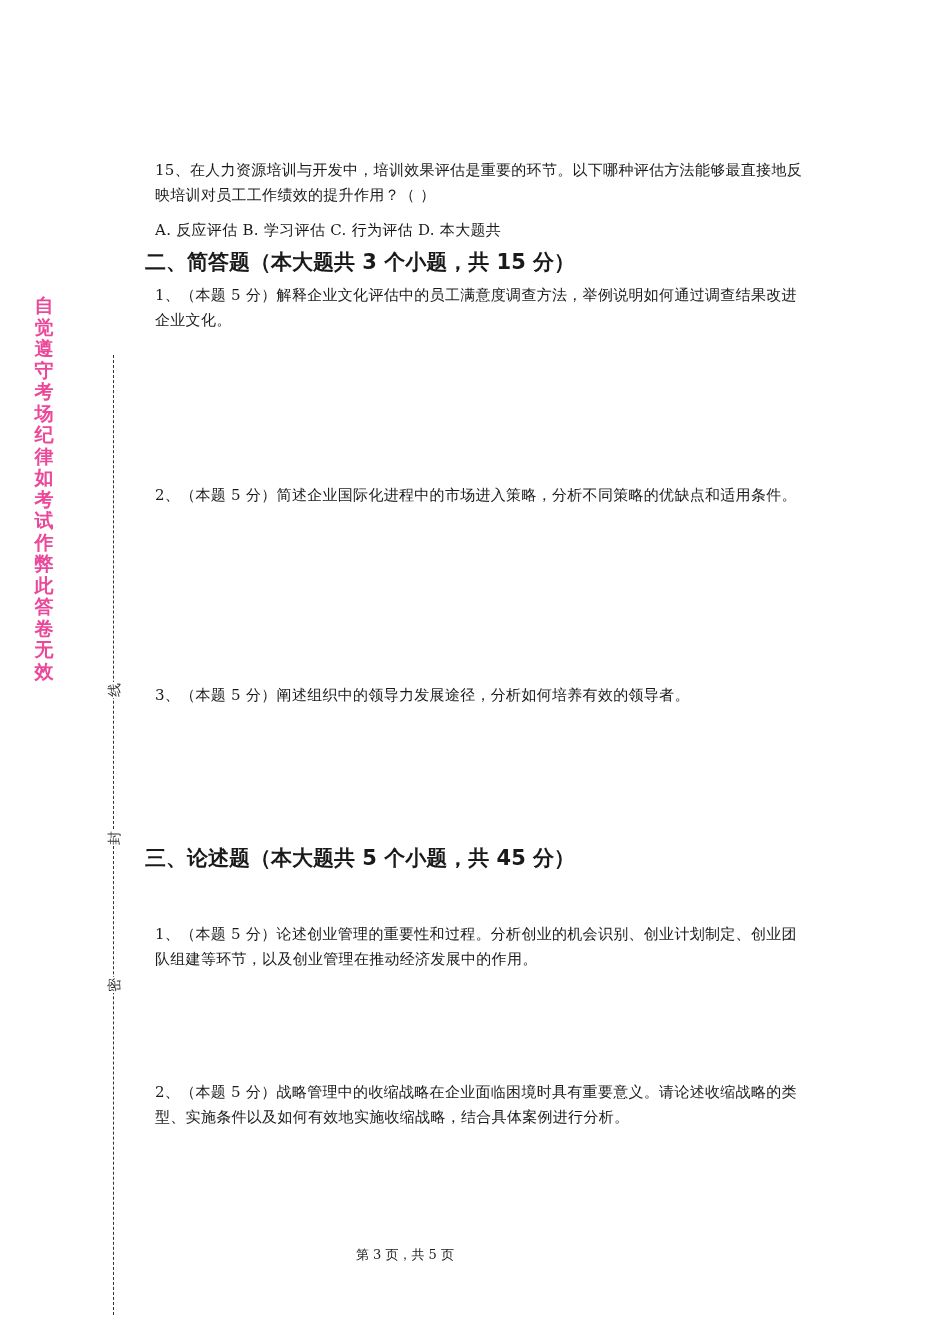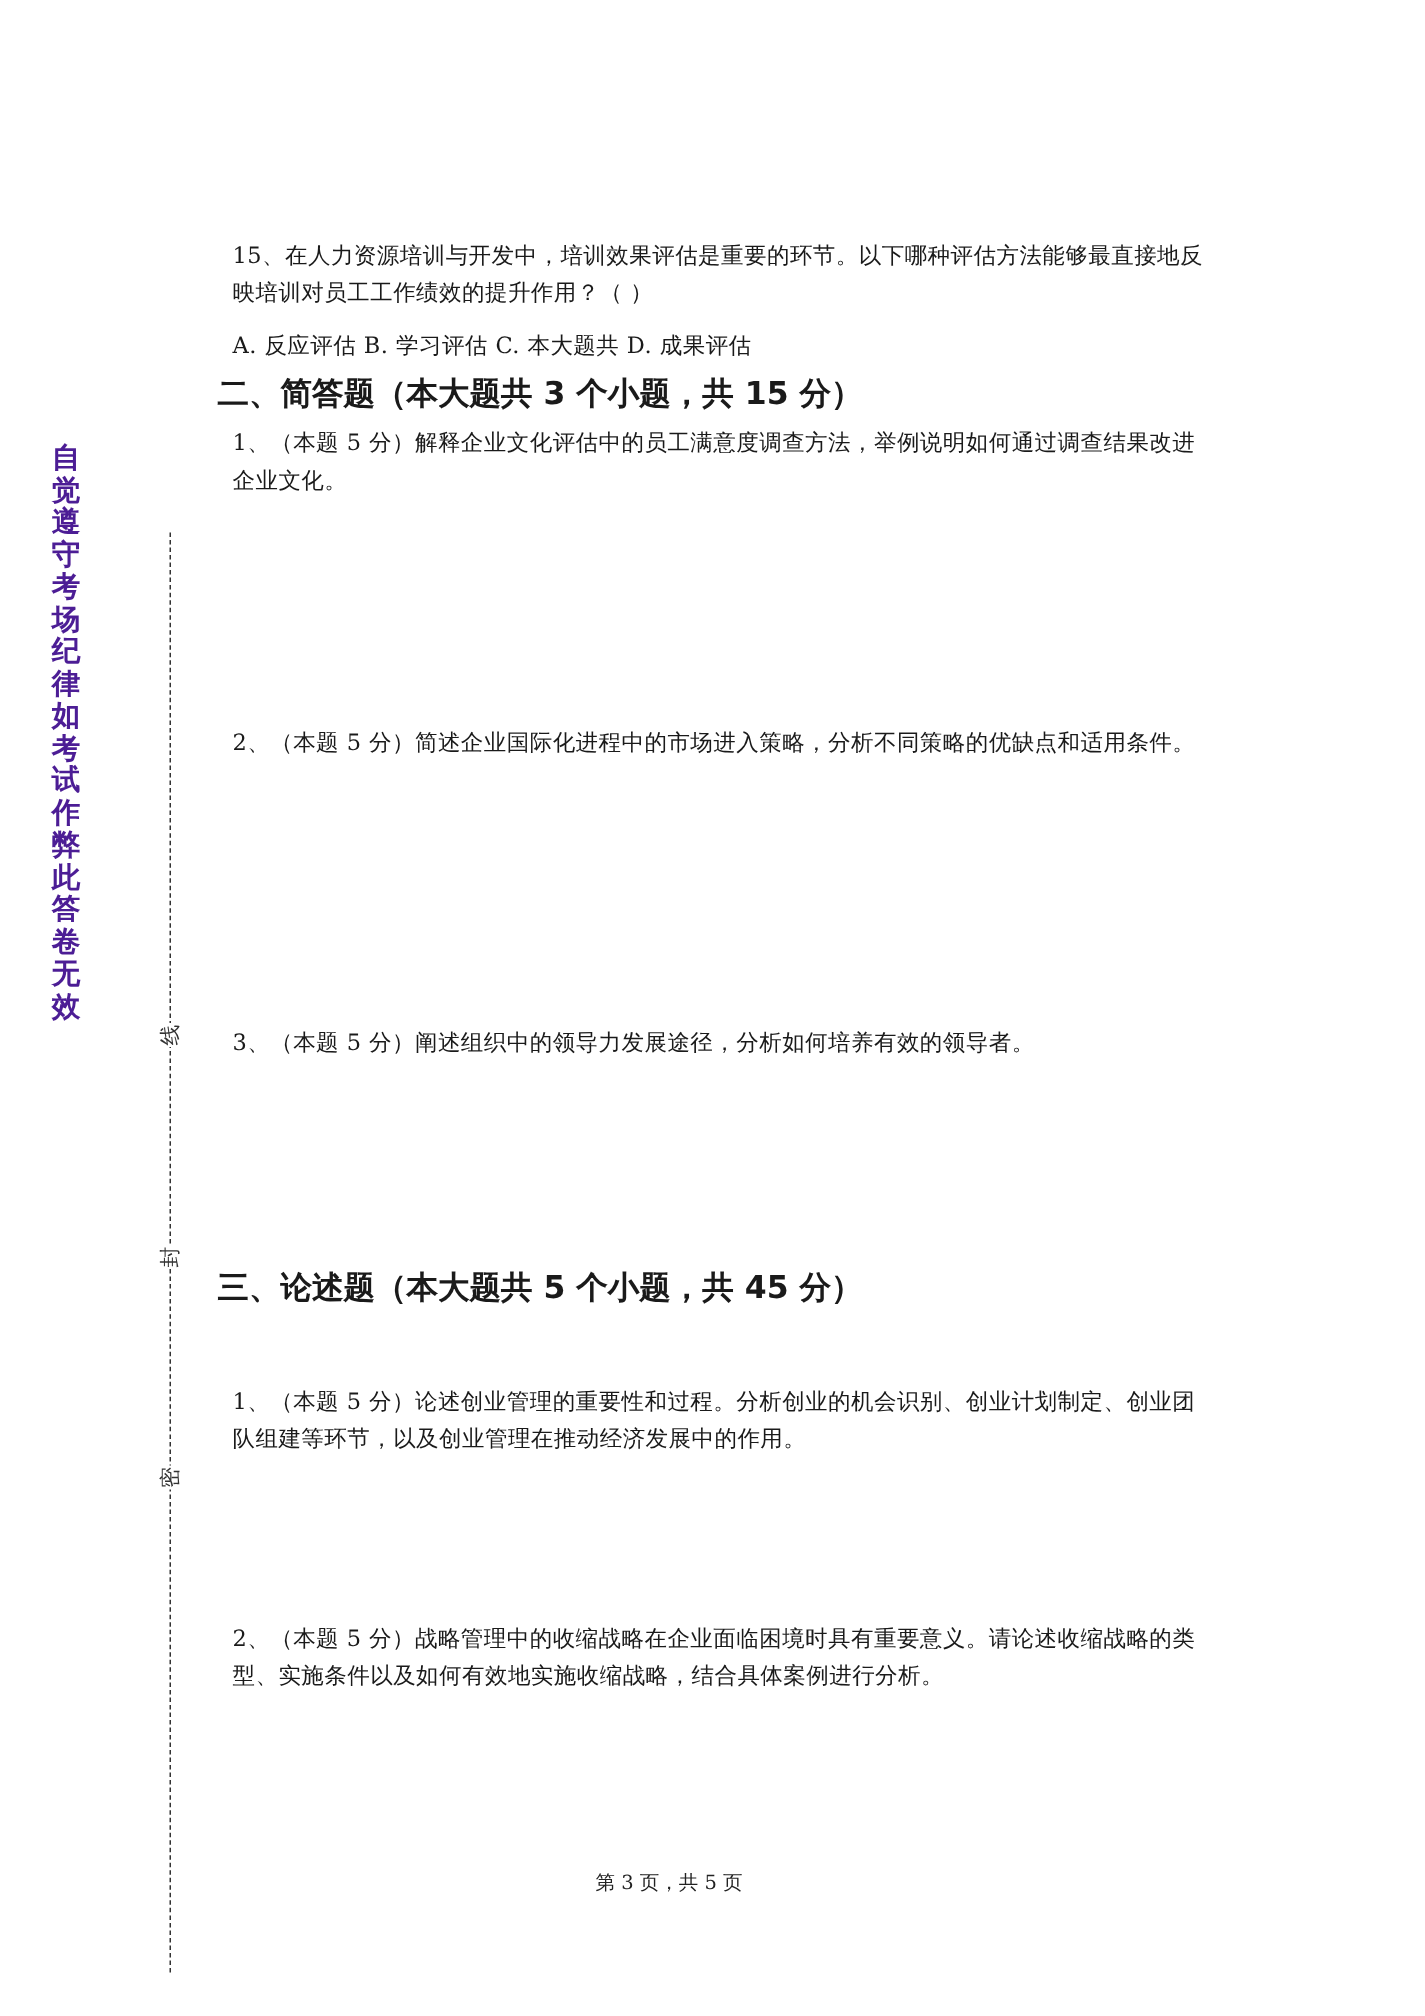--- a/index.html
+++ b/index.html
@@ -25,21 +25,21 @@
       position: absolute;
       left: 33px;
       top: 295px;
       width: 22px;
       font-family: "DejaVu Sans", "Liberation Sans", sans-serif;
       font-weight: bold;
       font-size: 19px;
       line-height: 21.5px;
       text-align: center;
       word-break: break-all;
-      color: #4c1d95;
+      color: #ec4899;
     }
     .bind-line {
       position: absolute;
       left: 113px;
       border-left: 1.5px dashed #333;
       width: 0;
     }
     .bind-label {
       position: absolute;
       left: 106px;
@@ -72,38 +72,37 @@
       margin: 0;
     }
     .footer {
       position: absolute;
       top: 1246px;
       left: 0;
       width: 810px;
       text-align: center;
       font-size: 13px;
       color: #222;
-      margin-left: 41px;
     }
   </style>
 </head>
 <body>
 
 <div class="page">
 
   <div class="margin-notice">自觉遵守考场纪律如考试作弊此答卷无效</div>
 
   <div class="bind-line" style="top:355px; height:960px;"></div>
   <div class="bind-label" style="top:682px;">线</div>
   <div class="bind-label" style="top:830px;">封</div>
   <div class="bind-label" style="top:977px;">密</div>
 
   <div class="content" style="top:148px;">
     <p class="q-text">15、在人力资源培训与开发中，培训效果评估是重要的环节。以下哪种评估方法能够最直接地反映培训对员工工作绩效的提升作用？（ ）</p>
-    <p class="q-text">A. 反应评估 B. 学习评估 C. 本大题共 D. 成果评估</p>
+    <p class="q-text">A. 反应评估 B. 学习评估 C. 行为评估 D. 本大题共</p>
   </div>
 
   <div class="content" style="top:249px;">
     <h2 class="section-title">二、简答题（本大题共 3 个小题，共 15 分）</h2>
   </div>
   <div class="content" style="top:273px;">
     <p class="q-text">1、（本题 5 分）解释企业文化评估中的员工满意度调查方法，举例说明如何通过调查结果改进企业文化。</p>
   </div>
   <div class="content" style="top:473px;">
     <p class="q-text">2、（本题 5 分）简述企业国际化进程中的市场进入策略，分析不同策略的优缺点和适用条件。</p>

